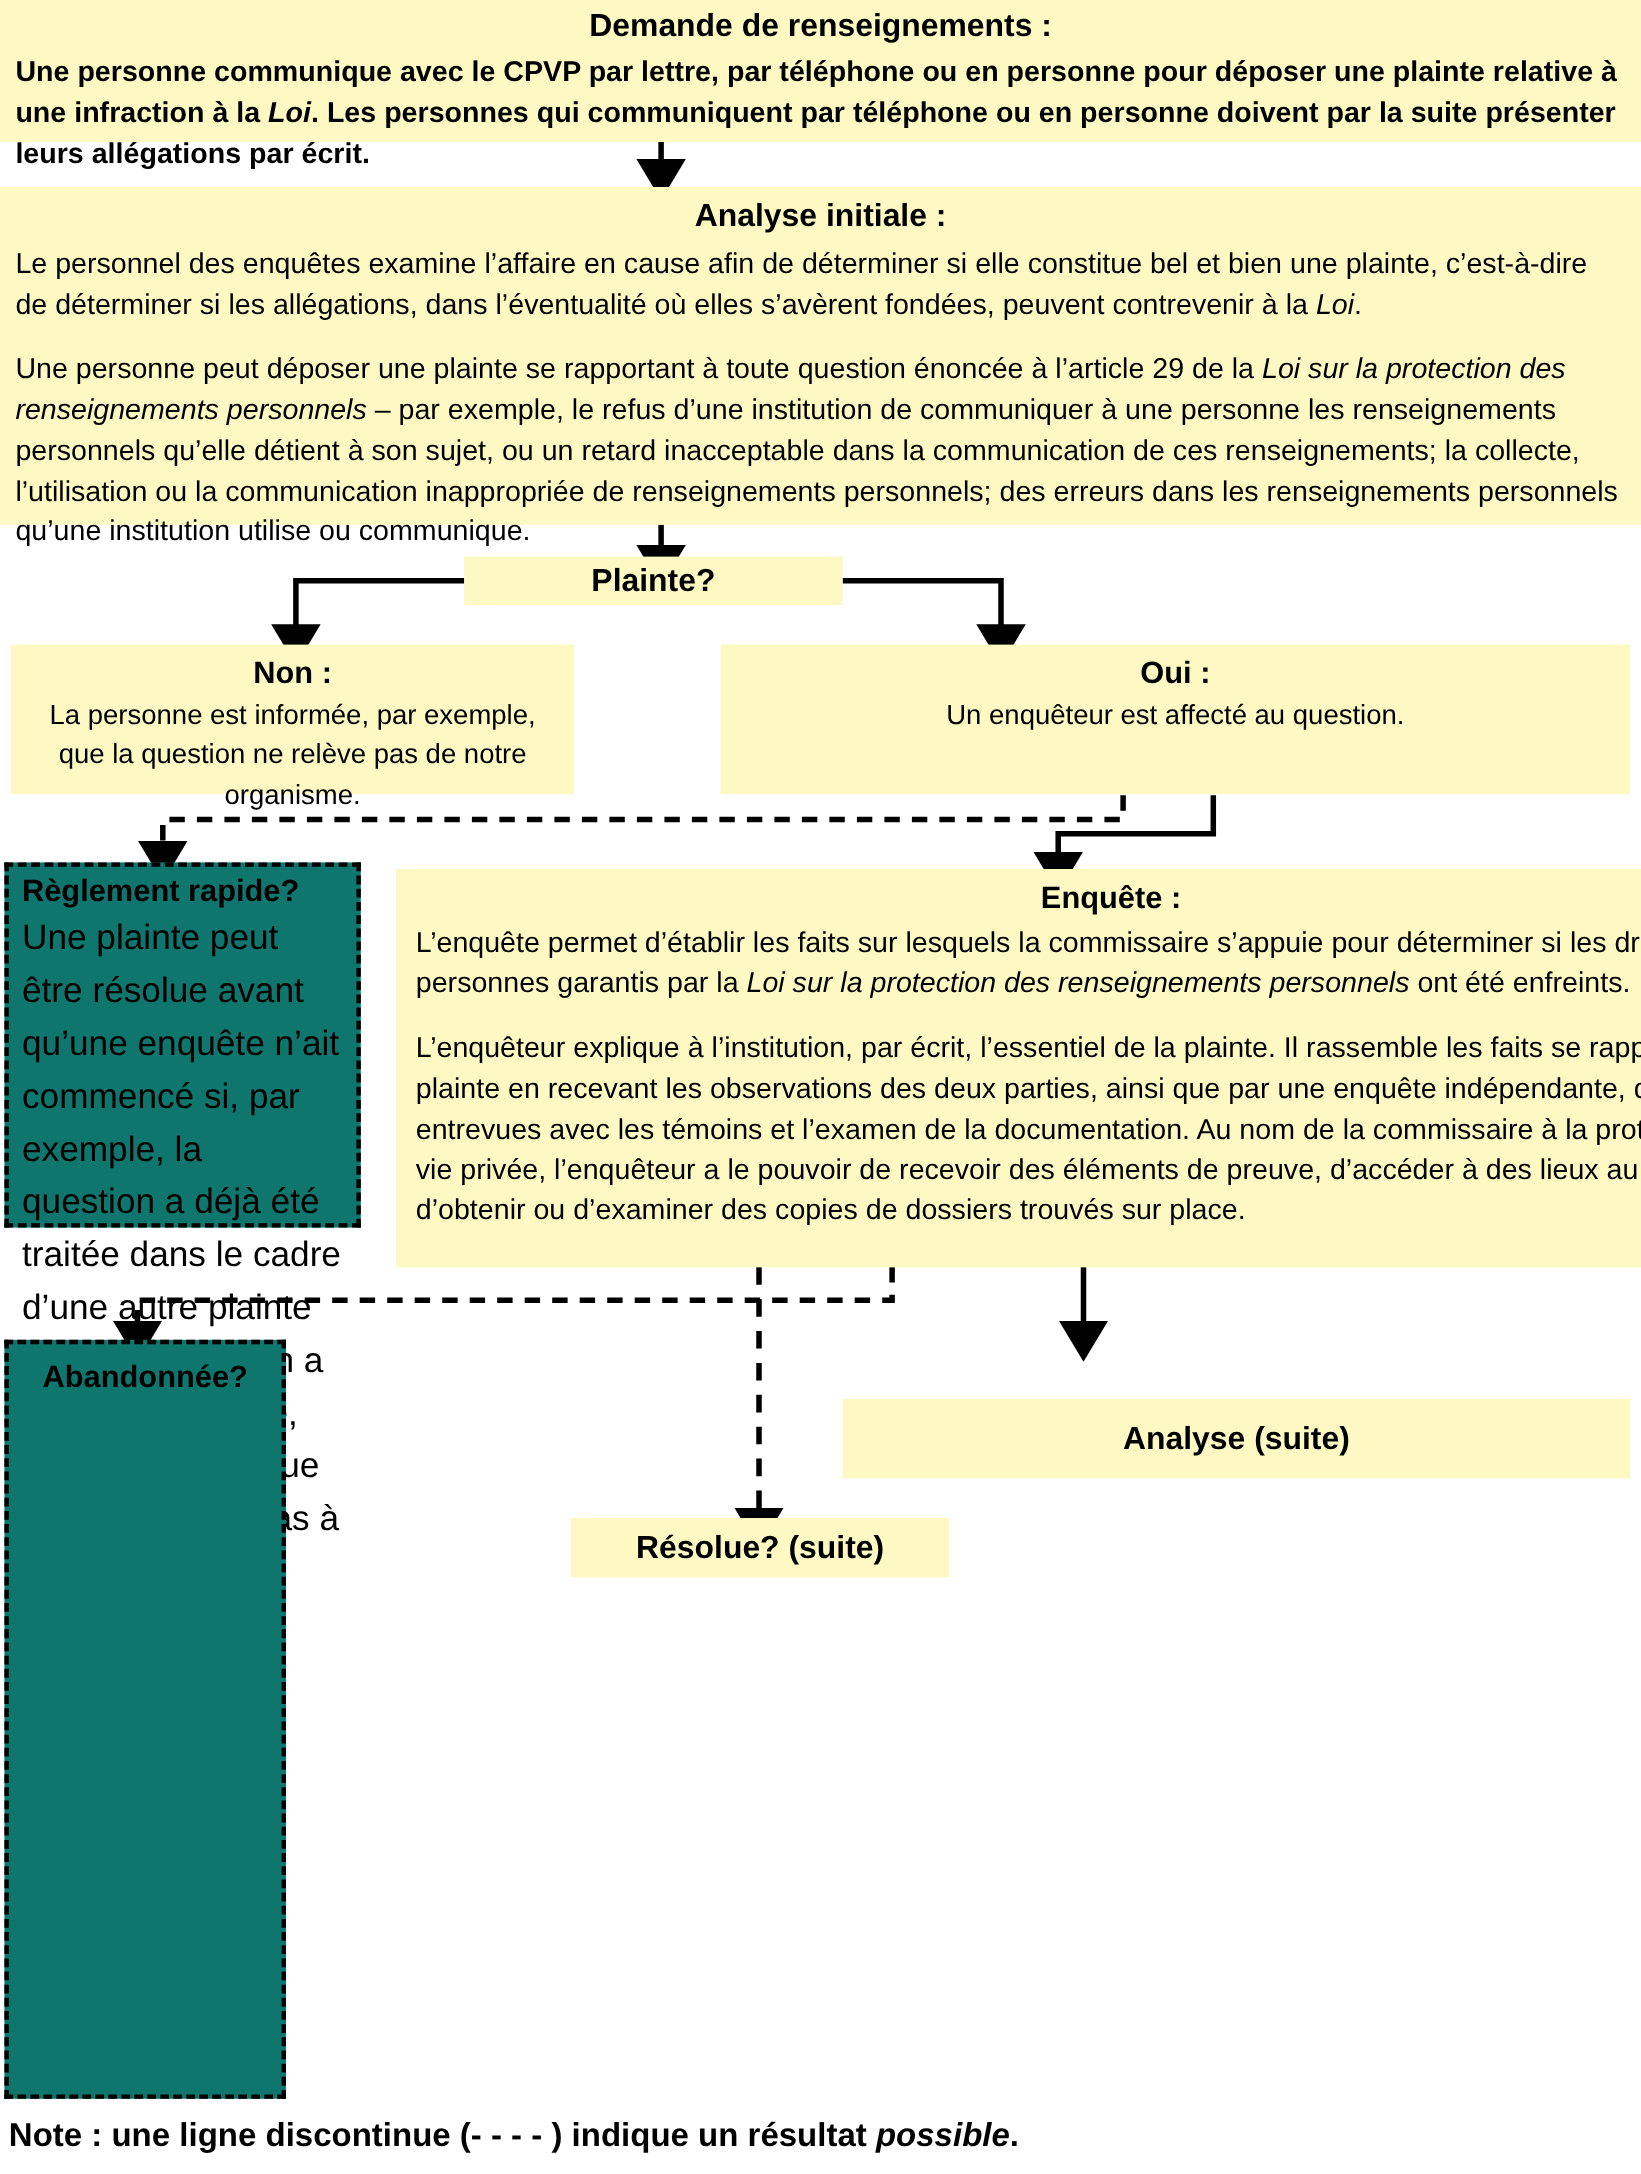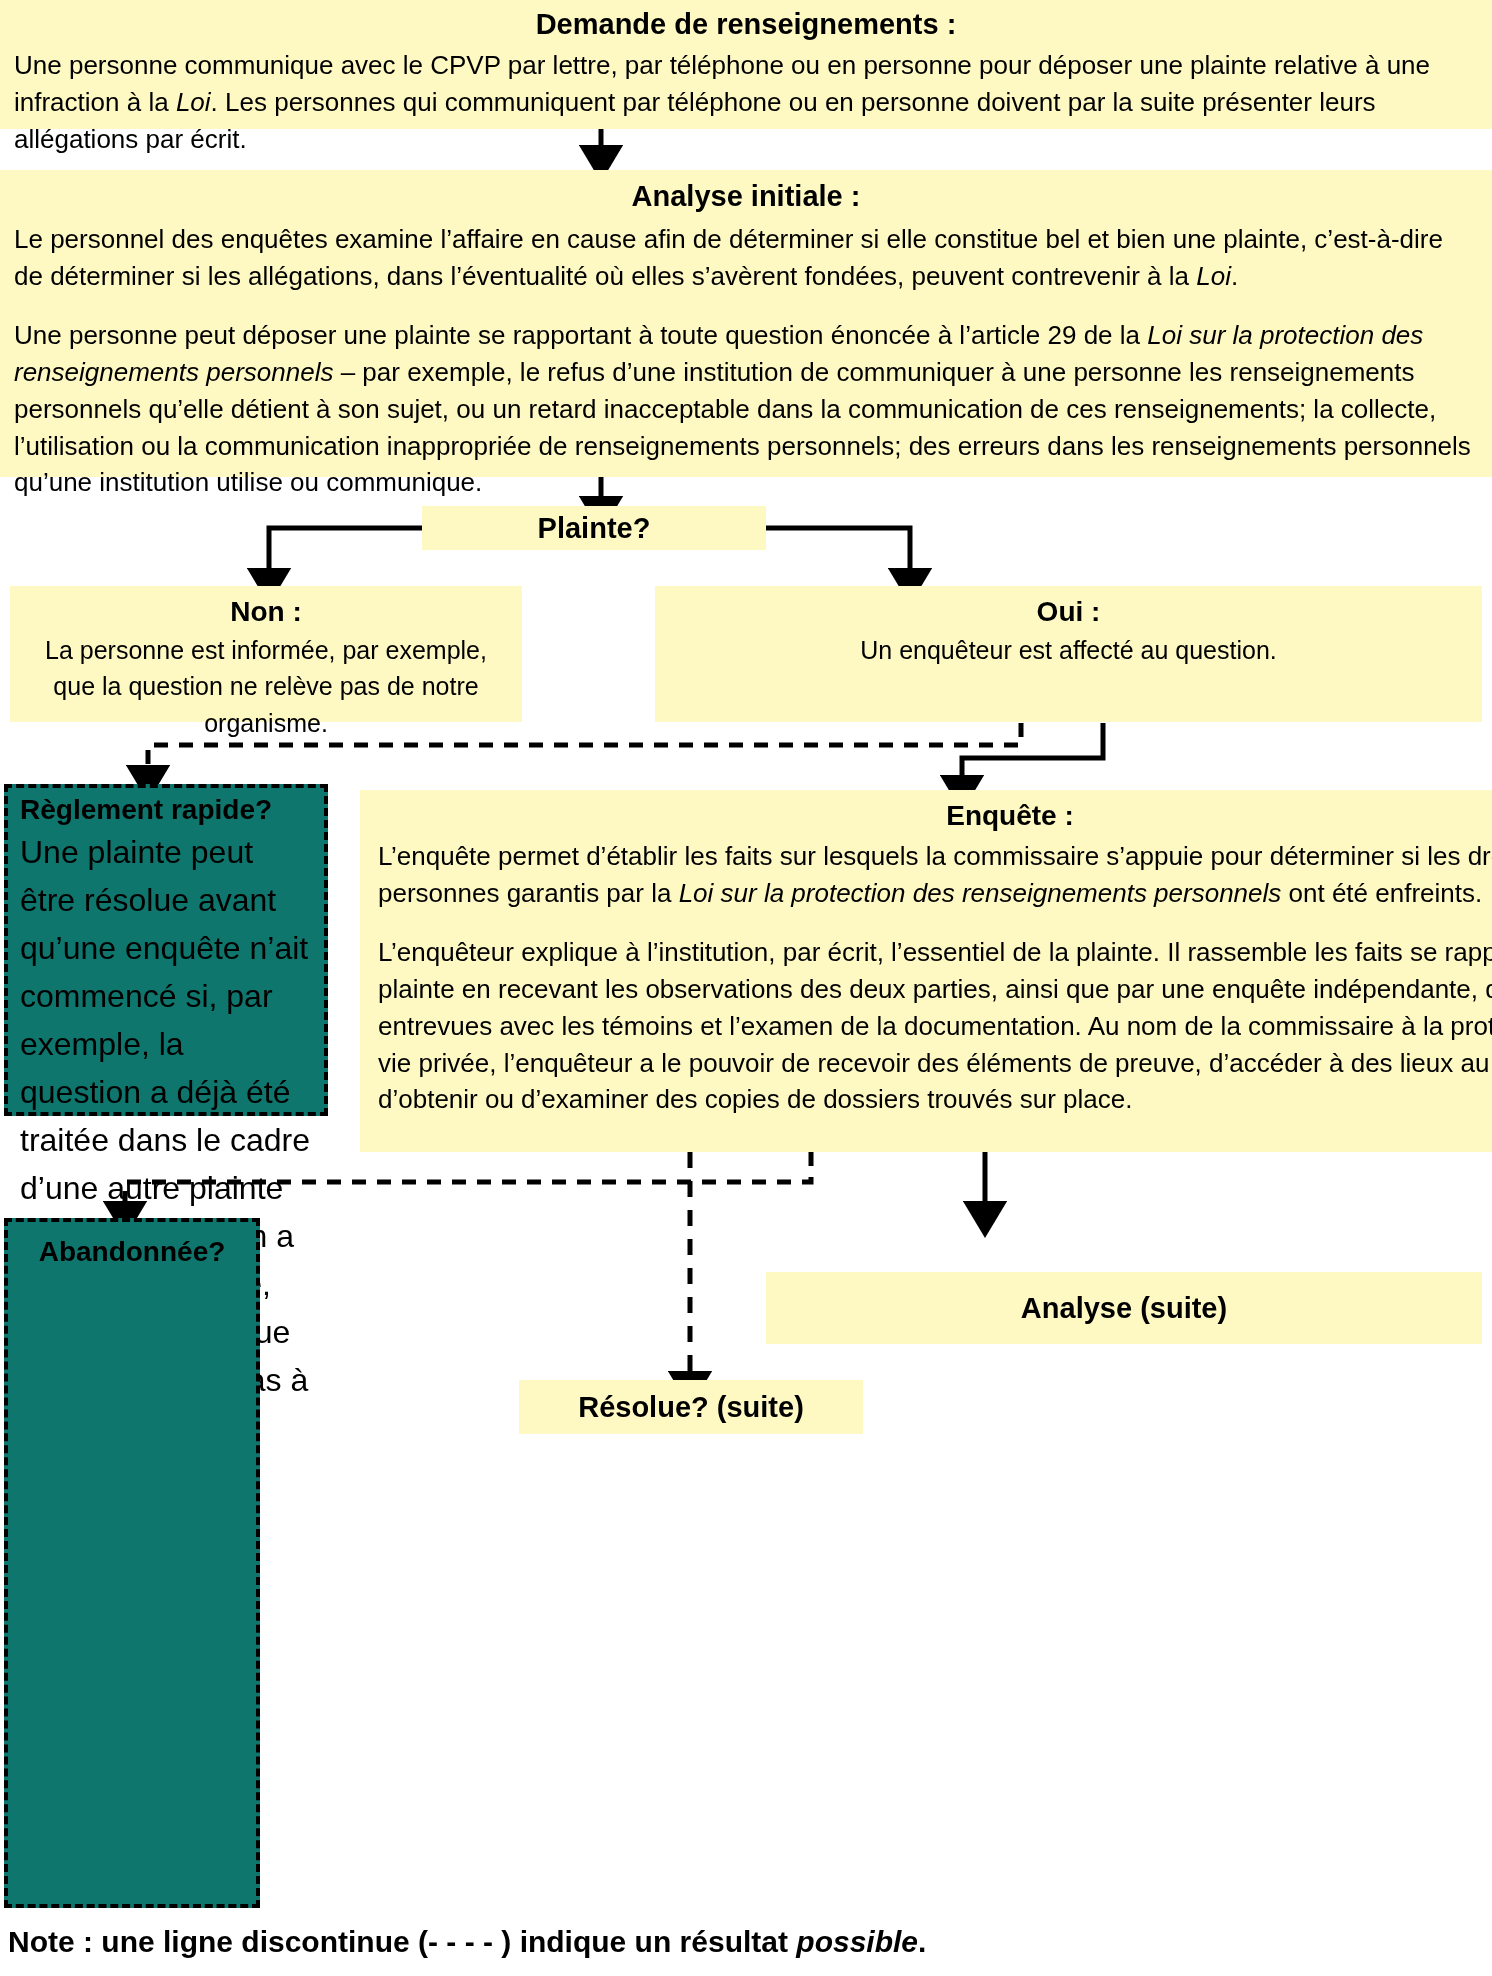--- a/index.html
+++ b/index.html
@@ -90,21 +90,21 @@
       <path d="M690,1152 L690,1378" fill="none" stroke="#000" stroke-width="5" stroke-dasharray="16 13" marker-end="url(#ah)"></path>
     </g>
 
     <g>
       <path d="M985,1152 L985,1208" fill="none" stroke="#000" stroke-width="5" marker-end="url(#ah)"></path>
     </g>
   </svg>
 
   <div class="box" style="left:0px;top:0px;width:1492px;height:129px;padding:8px 14px 6px 14px;">
     <span class="ttl h-30">Demande de renseignements :</span>
-    <span class="para t-26 lft" style="margin-top:6px;">
+    <span class="para t-26 lft" style="margin-top:6px;font-weight:bold;">
       <span>Une personne communique avec le CPVP par lettre, par téléphone ou en personne pour déposer une plainte relative à une infraction</span>
       <span>à la </span><i>Loi</i><span>. Les personnes qui communiquent par téléphone ou en personne doivent par la suite présenter leurs allégations par écrit.</span>
     </span>
   </div>
 
   <div class="box" style="left:0px;top:170px;width:1492px;height:307px;padding:10px 14px 8px 14px;">
     <span class="ttl h-30">Analyse initiale :</span>
     <span class="para t-26 lft" style="margin-top:8px;">
       <span>Le personnel des enquêtes examine l’affaire en cause afin de déterminer si elle constitue bel et bien une plainte, c’est-à-dire de déterminer si les allégations, dans l’éventualité où elles s’avèrent fondées, peuvent contrevenir à la </span><i>Loi</i><span>.</span>
     </span>

